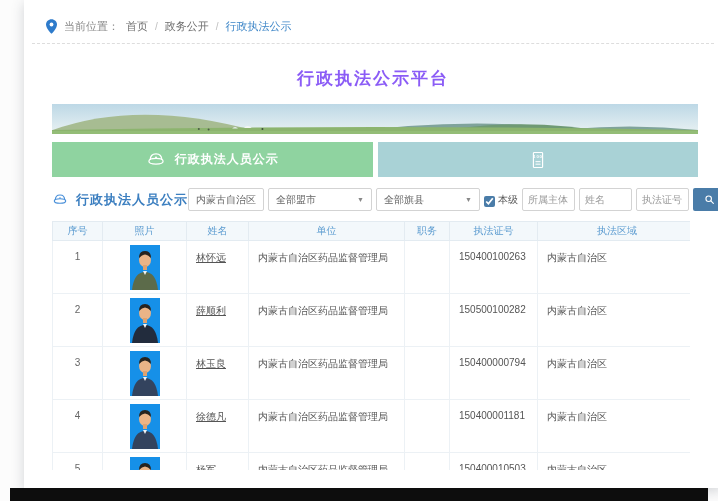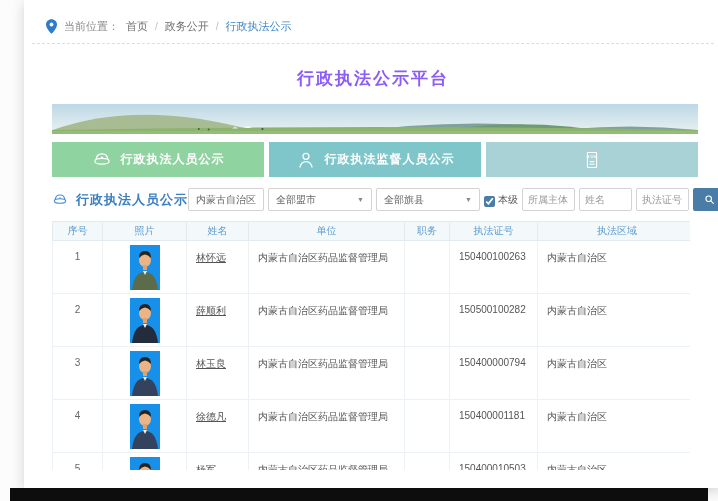--- a/index.html
+++ b/index.html
@@ -125,27 +125,20 @@
   </div>
 
   <div class="tabs">
     <div class="tab" style="background: rgb(143, 211, 160);">
       <svg viewBox="0 0 24 24" fill="none" stroke="#fff" stroke-width="1.5">
         <path d="M5 12 C5 6.5 8 4.5 12 4.5 C16 4.5 19 6.5 19 12"></path>
         <ellipse cx="12" cy="13.5" rx="8.5" ry="3.4"></ellipse>
         <circle cx="12" cy="9" r="1.2" fill="#fff" stroke="none"></circle>
       </svg>
       <span>行政执法人员公示</span>
-    </div>
-    <div class="tab" style="background: rgb(127, 198, 203);">
-      <svg viewBox="0 0 24 24" fill="none" stroke="#fff" stroke-width="1.5">
-        <circle cx="12" cy="7.5" r="3.6"></circle>
-        <path d="M4.5 21 C6 15.5 10 14 12 14 C14 14 18 15.5 19.5 21"></path>
-      </svg>
-      <span>行政执法监督人员公示</span>
     </div>
     <div class="tab" style="background: rgb(169, 210, 214);">
       <svg viewBox="0 0 24 24" fill="none" stroke="#fff" stroke-width="1.4">
         <rect x="6.5" y="3" width="11" height="18" rx="1"></rect>
         <text x="12" y="10" font-size="5" fill="#fff" stroke="none" text-anchor="middle" font-family="Liberation Sans, sans-serif">100</text>
         <path d="M9 14 H15 M9 17 H15" stroke-width="1.2"></path>
       </svg>
     </div>
   </div>
 

